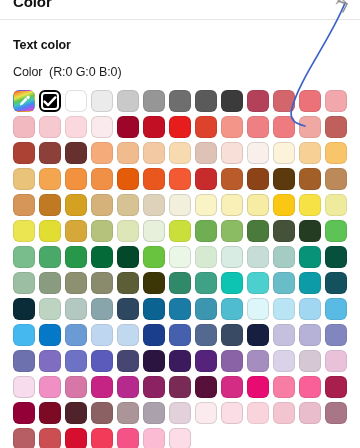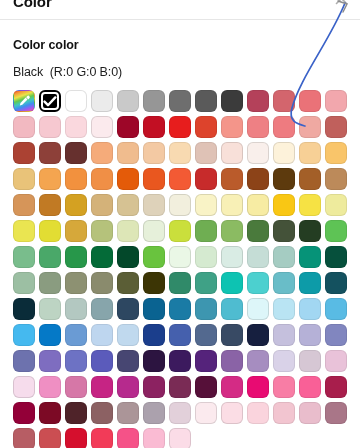--- a/index.html
+++ b/index.html
@@ -131,22 +131,22 @@
 <div class="sheet-header">
   <div class="sheet-title">Color</div>
   <div class="close-icon">
     <svg width="15" height="15" viewBox="0 0 15 15">
       <path d="M2.5 2.5 L12.5 12.5 M12.5 2.5 L2.5 12.5" stroke="#6b6b6b" stroke-width="1.6" stroke-linecap="round" fill="none"></path>
     </svg>
   </div>
 </div>
 
 <div class="section">
-  <div class="section-label">Color color</div>
-  <div class="current-color">Black  (R:0 G:0 B:0)</div>
+  <div class="section-label">Text color</div>
+  <div class="current-color">Color  (R:0 G:0 B:0)</div>
 
   <div class="swatch-grid" id="swatch-grid">
       <div class="swatch swatch-eyedropper">
         <svg width="14" height="14" viewBox="0 0 14 14">
           <path d="M10.4 1.9a1.6 1.6 0 0 1 2.2 2.2l-1.3 1.3-2.2-2.2 1.3-1.3z" fill="#ffffff"></path>
           <path d="M8.6 3.6l1.9 1.9-5.2 5.2-2.5.7.7-2.5 5.1-5.3z" fill="#ffffff"></path>
         </svg>
       </div>
       <div class="swatch swatch-selected">
         <span class="check-icon">

